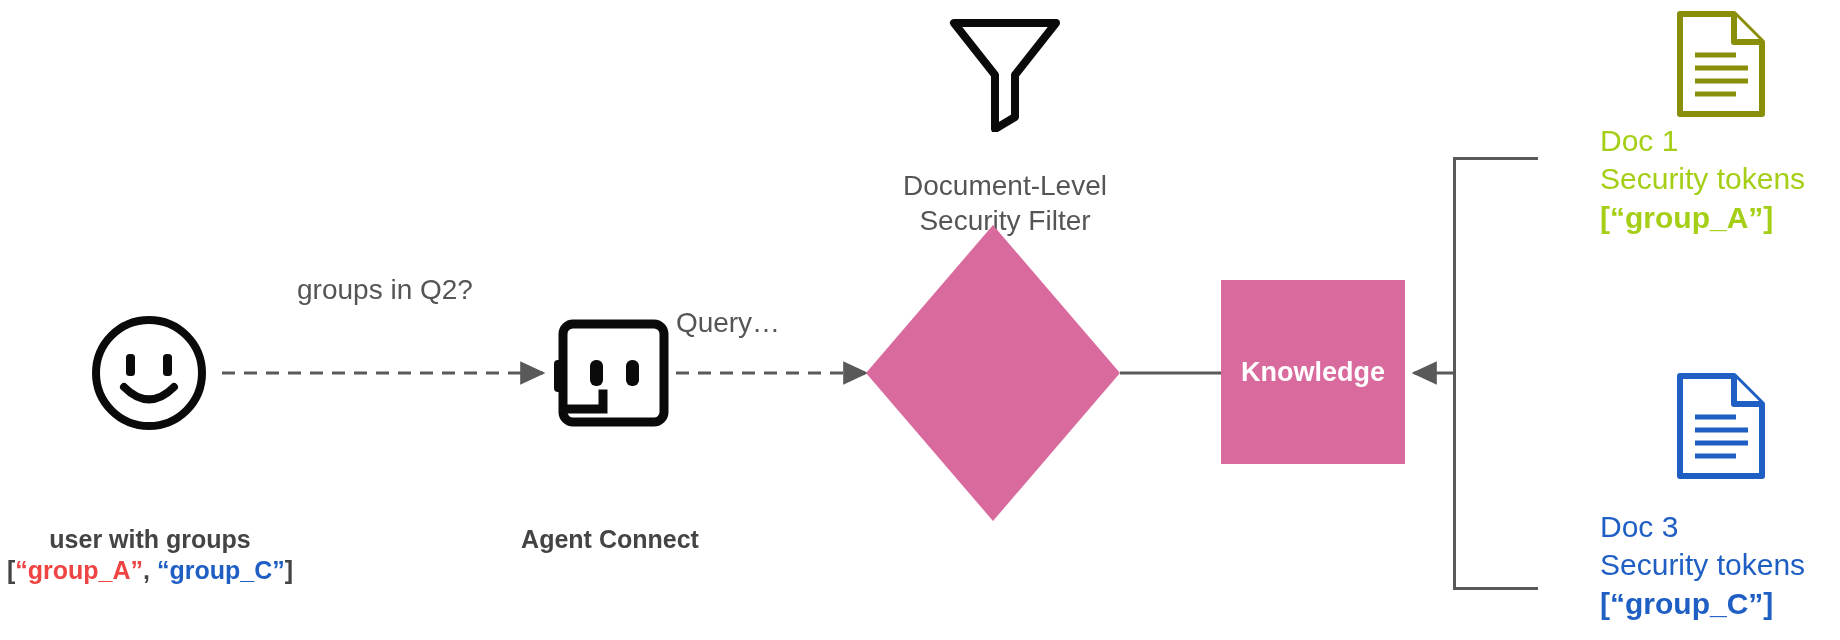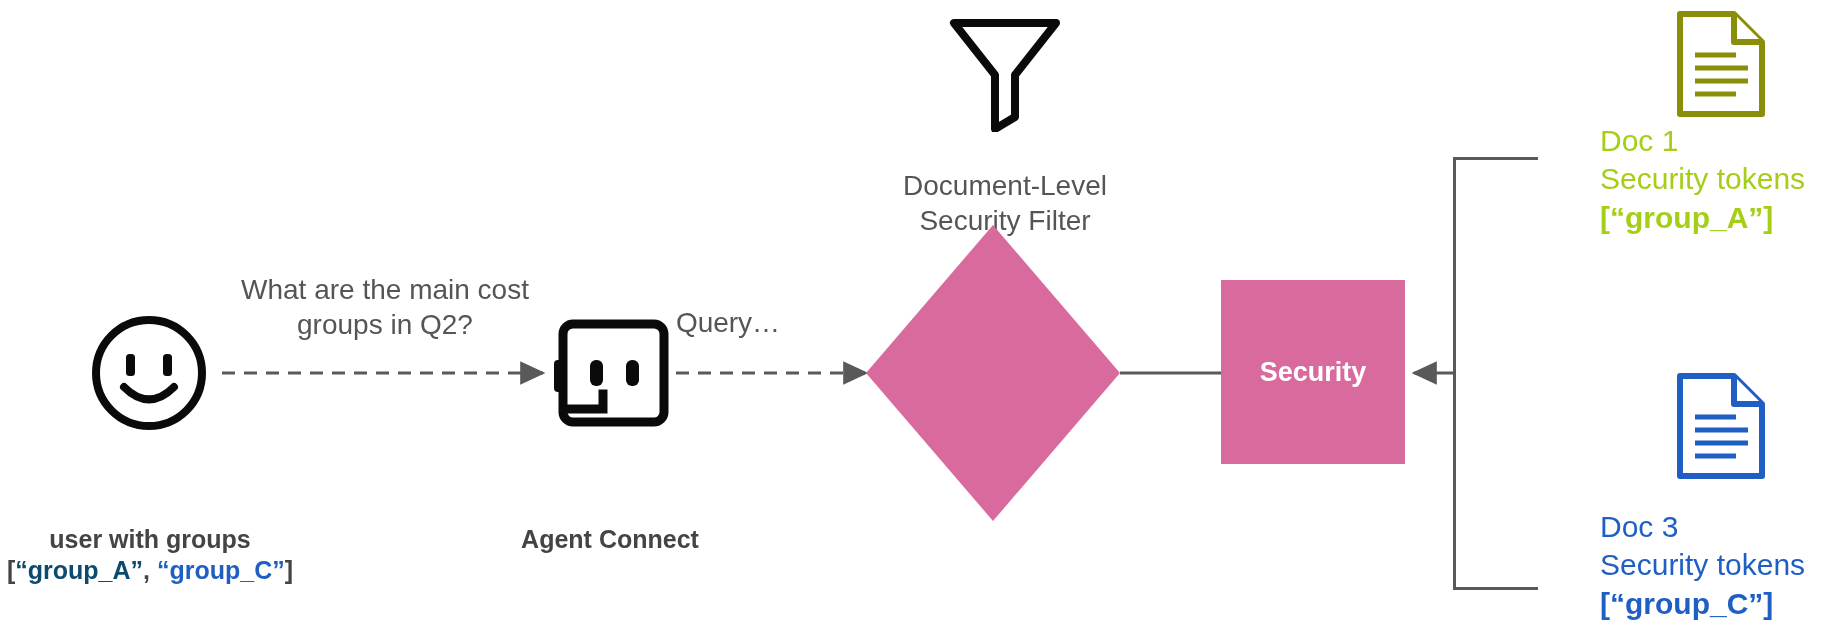--- a/index.html
+++ b/index.html
@@ -92,25 +92,24 @@
     <svg viewBox="0 0 122 122" width="122" height="122" xmlns="http://www.w3.org/2000/svg">
       <circle cx="61" cy="61" r="53" fill="#ffffff" stroke="#0A0A0A" stroke-width="8"></circle>
       <rect x="38" y="42" width="9" height="22" rx="3.5" fill="#0A0A0A"></rect>
       <rect x="75" y="42" width="9" height="22" rx="3.5" fill="#0A0A0A"></rect>
       <path d="M36 75 Q61 100 86 75" fill="none" stroke="#0A0A0A" stroke-width="8" stroke-linecap="round"></path>
     </svg>
   </div>
 
   <div class="lbl" style="left:0px; top:524px; width:300px;">
     <div class="bold-dark">user with groups</div>
-    <div style="font-size:25px; font-weight:bold; color:#444444;"><span>[</span><span style="color:#0c4a6e;margin-top:16px;">“group_A”</span><span>, </span><span style="color:#1F5FC4;">“group_C”</span><span>]</span></div>
+    <div style="font-size:25px; font-weight:bold; color:#444444;"><span>[</span><span style="color:#ef4444;margin-top:16px;">“group_A”</span><span>, </span><span style="color:#1F5FC4;">“group_C”</span><span>]</span></div>
   </div>
 
   <div class="lbl italic-note" style="left:240px; top:272px; width:290px;">
-    <div>What are the main cost</div>
     <div>groups in Q2?</div>
   </div>
 
   <div class="abs" style="left:548px; top:316px; width:124px; height:114px;">
     <svg viewBox="0 0 124 114" width="124" height="114" xmlns="http://www.w3.org/2000/svg">
       <rect x="6" y="44" width="16" height="32" rx="4" fill="#0A0A0A"></rect>
       <rect x="15" y="8" width="101" height="98" rx="10" fill="#ffffff" stroke="#0A0A0A" stroke-width="9"></rect>
       <rect x="42" y="44" width="13" height="26" rx="6" fill="#0A0A0A"></rect>
       <rect x="78" y="44" width="13" height="26" rx="6" fill="#0A0A0A"></rect>
       <path d="M20 93 L55 93 L55 78" fill="none" stroke="#0A0A0A" stroke-width="9" stroke-linecap="square"></path>
@@ -137,21 +136,21 @@
   </div>
 
   <div class="diamond-wrap" style="left:866px; top:225px; width:254px; height:296px;">
     <svg viewBox="0 0 254 296" width="254" height="296" xmlns="http://www.w3.org/2000/svg">
       <polygon points="127,0 254,148 127,296 0,148" fill="#D96A9E"></polygon>
     </svg>
   </div>
 
   <div class="knowledge-box" style="left:1221px; top:280px; width:184px; height:184px; background:#D96A9E;">
     <div class="node-text" style="position:absolute; left:0; top:76px; width:184px;">
-      <span>Security</span>
+      <span>Knowledge</span>
     </div>
   </div>
 
   <div class="abs" style="left:1664px; top:8px; width:112px; height:112px;">
     <svg viewBox="0 0 112 112" width="112" height="112" xmlns="http://www.w3.org/2000/svg">
       <path d="M16 6 L70 6 L98 34 L98 106 L16 106 Z" fill="#ffffff" stroke="#8A8F0A" stroke-width="6" stroke-linejoin="round"></path>
       <path d="M70 6 L70 34 L98 34" fill="#ffffff" stroke="#8A8F0A" stroke-width="6" stroke-linejoin="round"></path>
       <line x1="31" y1="47" x2="72" y2="47" stroke="#8A8F0A" stroke-width="5"></line>
       <line x1="31" y1="60" x2="84" y2="60" stroke="#8A8F0A" stroke-width="5"></line>
       <line x1="31" y1="73" x2="84" y2="73" stroke="#8A8F0A" stroke-width="5"></line>

